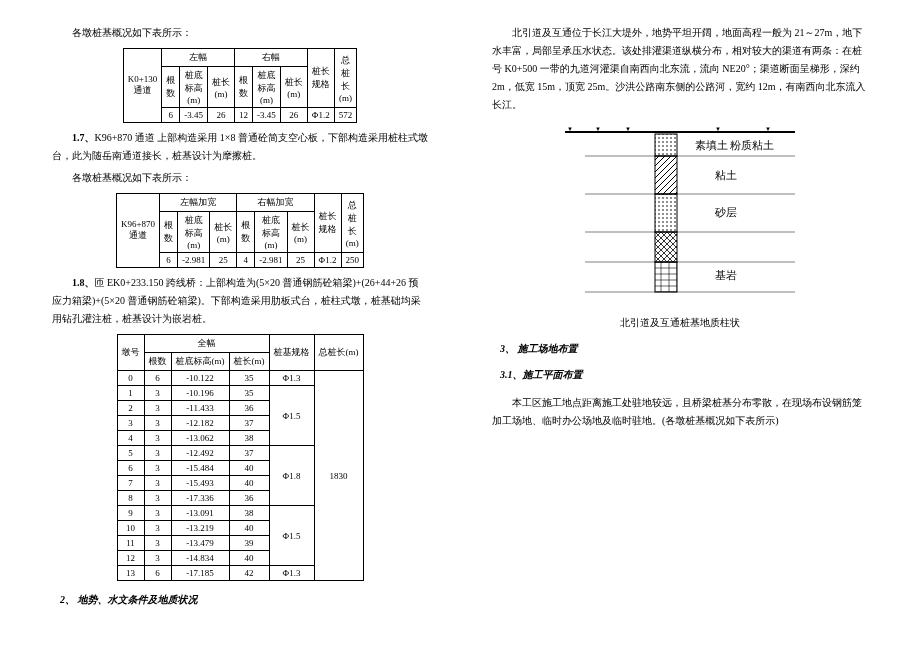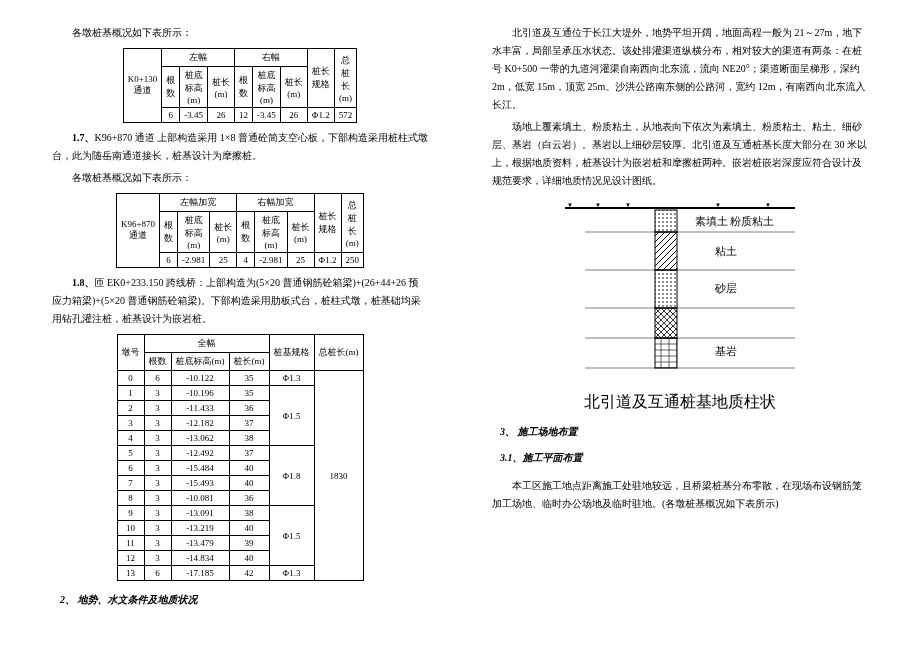--- a/index.html
+++ b/index.html
@@ -2,21 +2,21 @@
 <html><head>
 <meta charset="utf-8">
 <style>
 body{margin:0;padding:20px 40px;font-family:"SimSun","宋体",serif;font-size:10px;background:#fff;color:#000;display:flex;gap:40px;}
 .col{flex:1;}
 .para{text-indent:2em;line-height:1.8;margin:4px 12px;}
 table{border-collapse:collapse;margin:6px auto;}
 td,th{border:1px solid #000;padding:2px 4px;text-align:center;font-size:9px;vertical-align:middle;}
 .bold{font-weight:700;}
 .sec-title{margin:12px 0;text-indent:2em;font-style:italic;}
-.caption{text-align:center;font-size:16px;margin:6px 0;}
+.caption{text-align:center;font-size:10px;margin:6px 0;}
 .soil-diagram{width:230px;margin:10px auto;}
 </style>
 </head>
 <body>
 
 <div class="col">
   <p class="para">各墩桩基概况如下表所示：</p>
 
   <table>
     <tbody>
@@ -144,21 +144,21 @@
         </tr>
     <tr>
           <td>7</td>
           <td>3</td>
           <td>-15.493</td>
           <td>40</td>
         </tr>
     <tr>
           <td>8</td>
           <td>3</td>
-          <td>-10.081</td>
+          <td>-17.336</td>
           <td>36</td>
         </tr>
     <tr>
           <td>9</td>
           <td>3</td>
           <td>-13.091</td>
           <td>38</td>
           <td rowspan="4">Φ1.5</td>
         </tr>
     <tr>
@@ -187,21 +187,20 @@
           <td>Φ1.3</td>
         </tr>
   </tbody>
     </table>
 
   <p class="sec-title bold">2、 地势、水文条件及地质状况</p>
 </div>
 
 <div class="col">
   <p class="para">北引道及互通位于长江大堤外，地势平坦开阔，地面高程一般为 21～27m，地下水丰富，局部呈承压水状态。该处排灌渠道纵横分布，相对较大的渠道有两条：在桩号 K0+500 一带的九道河灌渠自南西向北东流，流向 NE20°；渠道断面呈梯形，深约 2m，低宽 15m，顶宽 25m。沙洪公路南东侧的公路河，宽约 12m，有南西向北东流入长江。</p>
-  <p class="para">场地上覆素填土、粉质粘土，从地表向下依次为素填土、粉质粘土、粘土、细砂层、基岩（白云岩）。基岩以上细砂层较厚。北引道及互通桩基长度大部分在 30 米以上，根据地质资料，桩基设计为嵌岩桩和摩擦桩两种。嵌岩桩嵌岩深度应符合设计及规范要求，详细地质情况见设计图纸。</p>
 
   <div class="soil-diagram">
     <svg viewBox="0 0 230 180" width="230" height="180">
       <defs>
         <pattern id="hatch" width="6" height="6" patternUnits="userSpaceOnUse">
             <path d="M0 6 L6 0" stroke="#000" stroke-width="1"></path>
           </pattern>
         <pattern id="dots" width="4" height="4" patternUnits="userSpaceOnUse">
             <circle cx="2" cy="2" r="0.8" fill="#000"></circle>
           </pattern>

